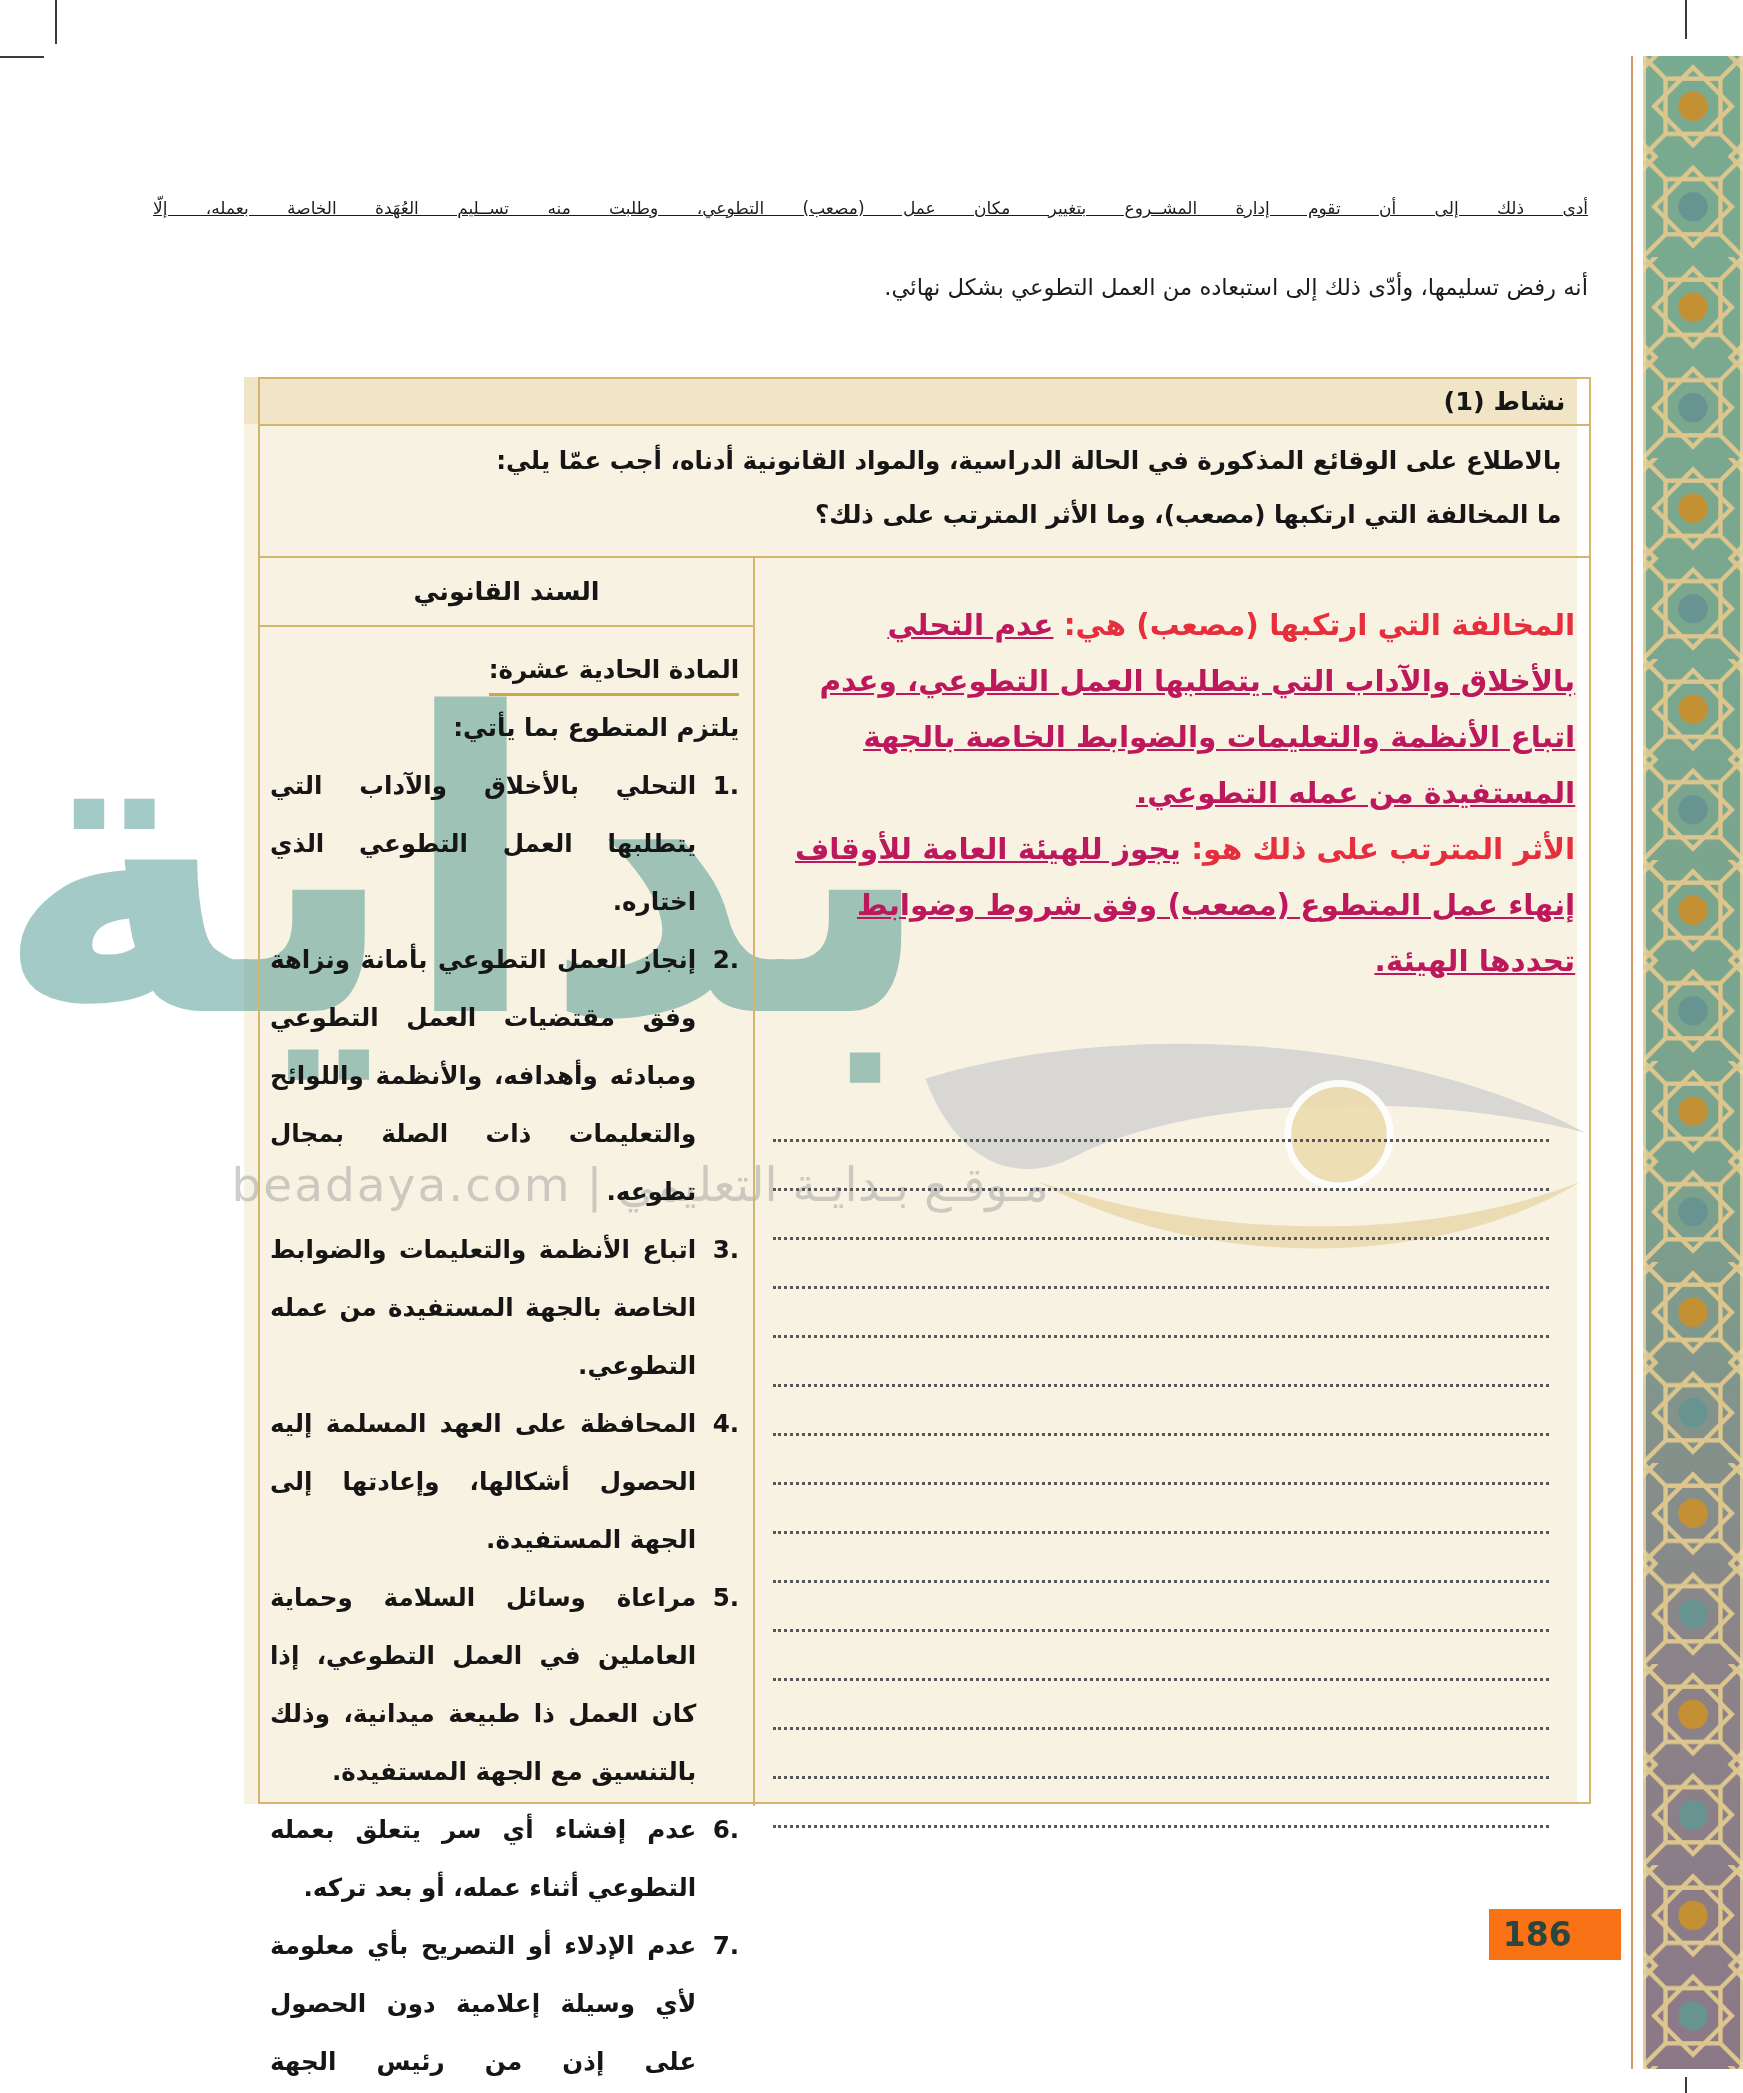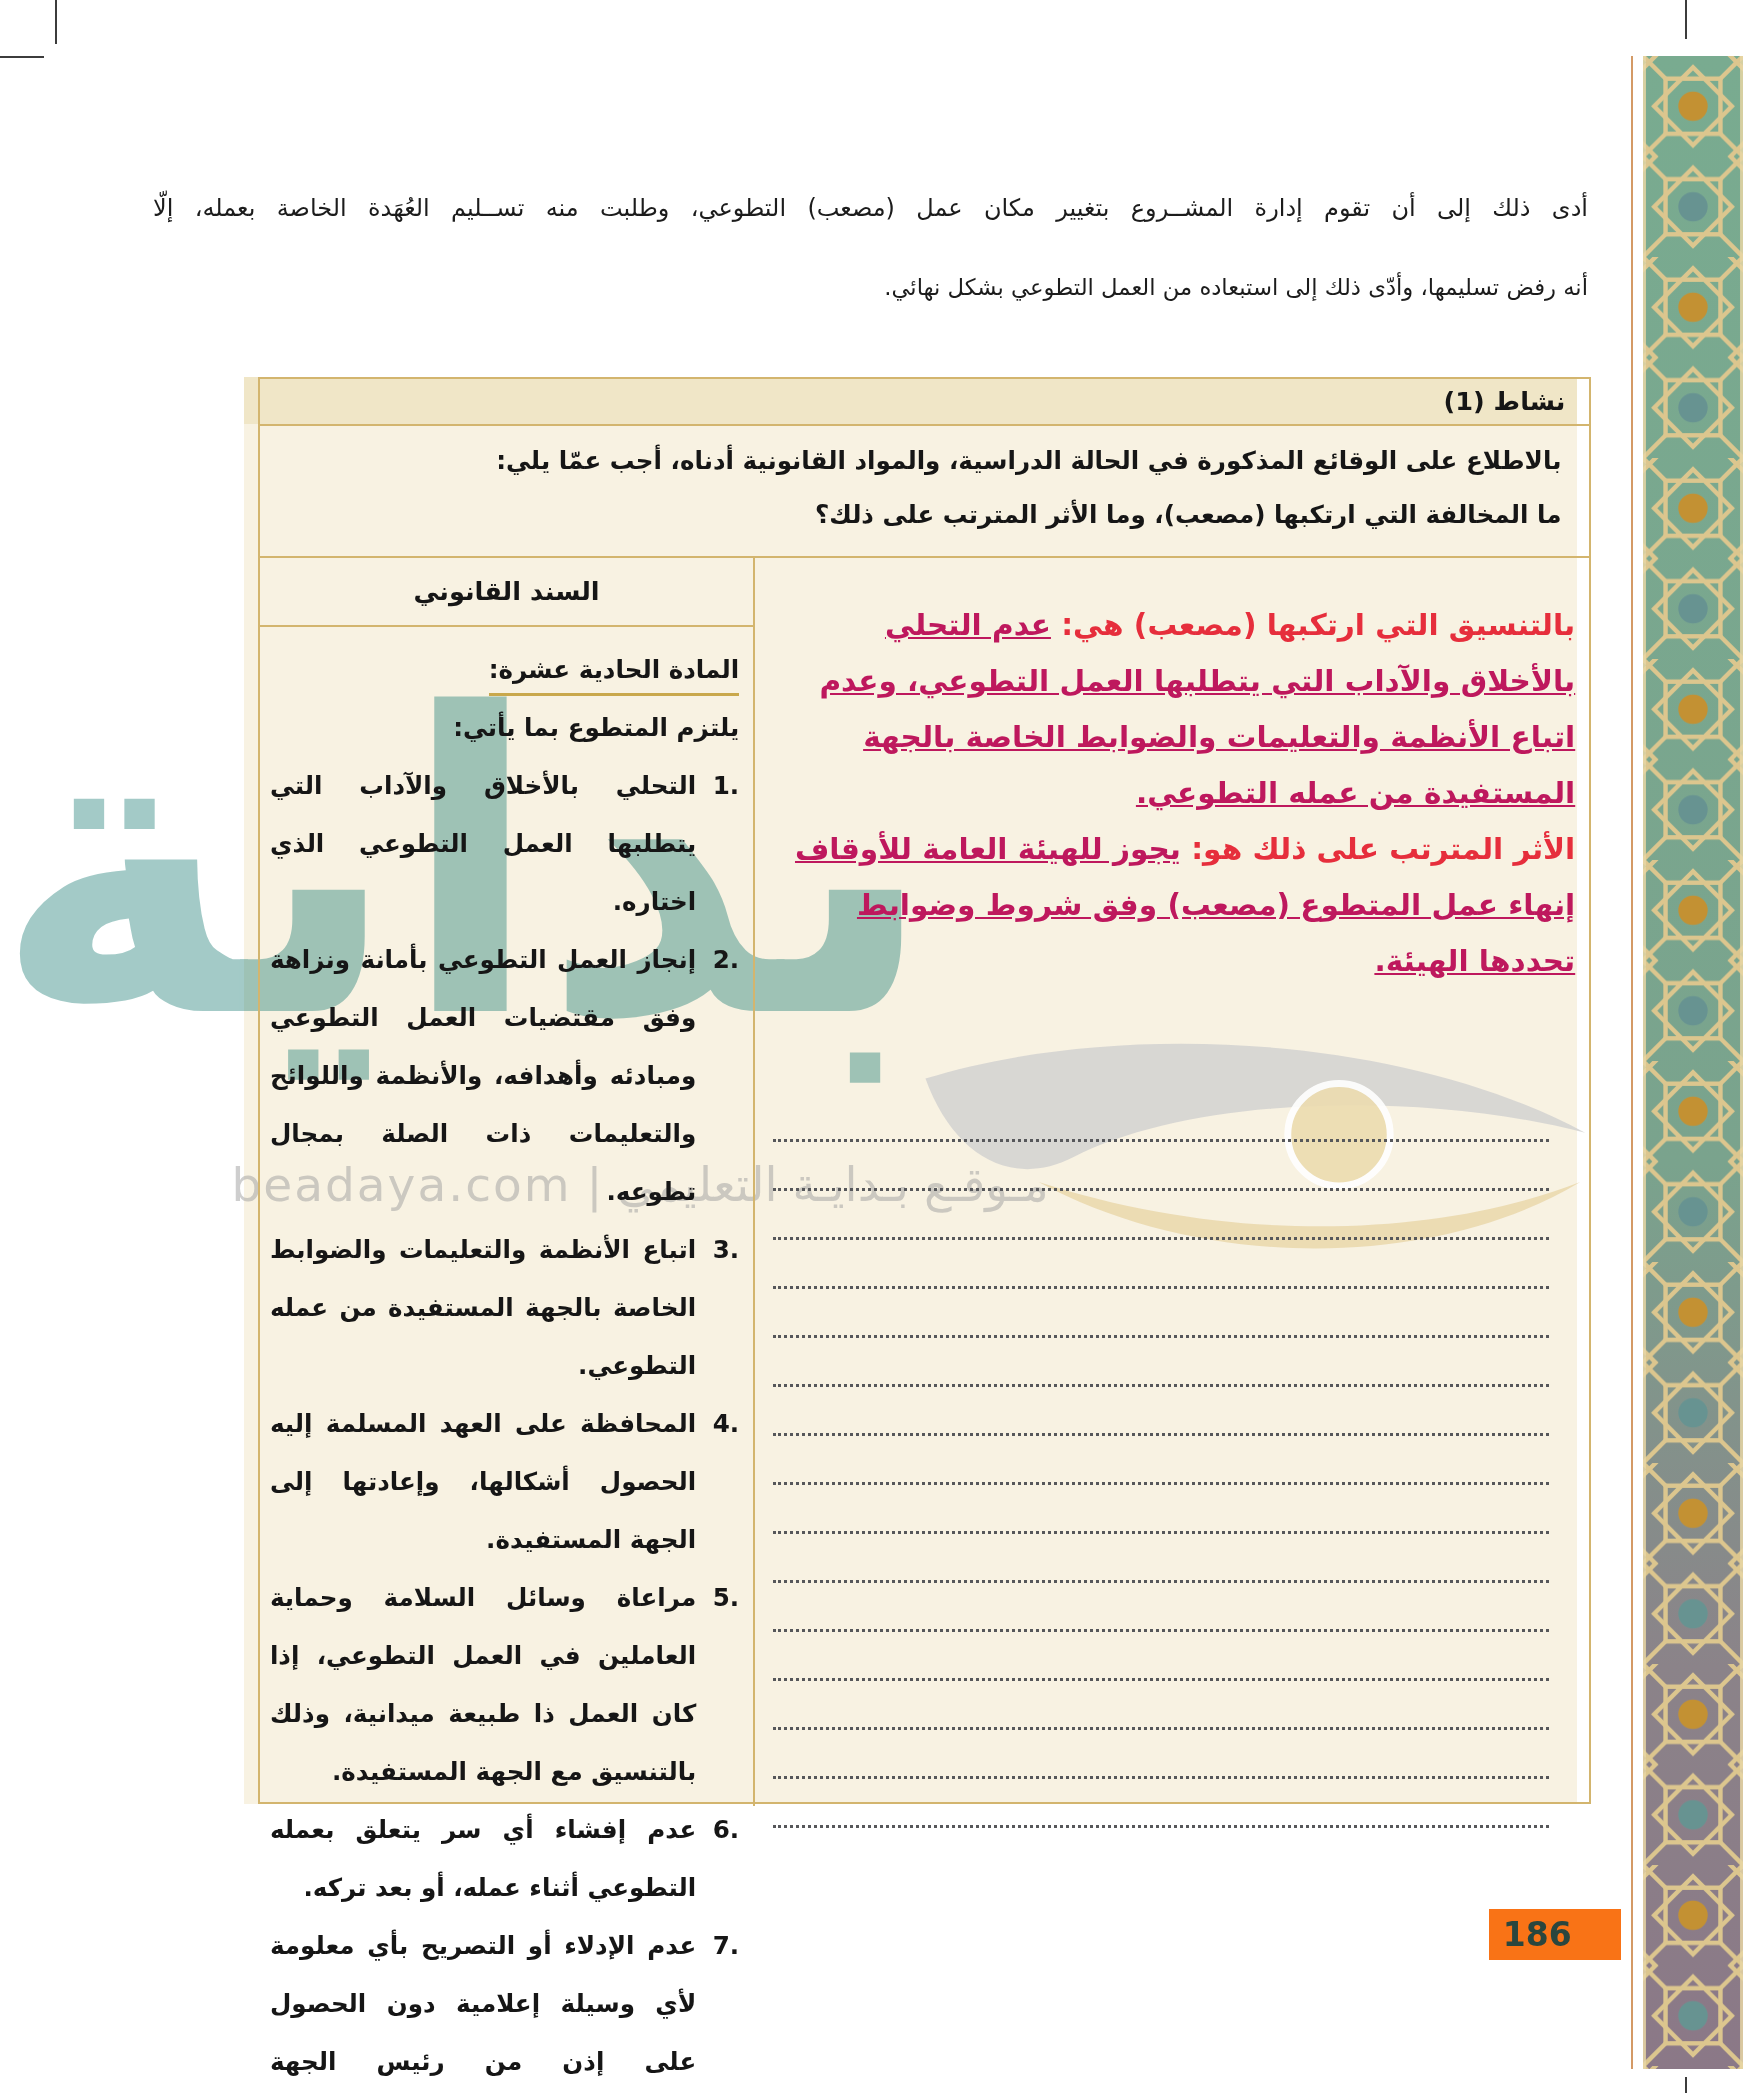--- a/index.html
+++ b/index.html
@@ -7,21 +7,21 @@
     width:1744px;height:2093px;position:relative;background:#ffffff;
     font-family:"DejaVu Sans", sans-serif;overflow:hidden;
   }
   
   .mark{position:absolute;background:#3c3c3c;}
   
   .side-line{position:absolute;left:1631px;top:56px;width:2px;height:2013px;background:#d49a66;}
   .side-border{position:absolute;left:1643px;top:56px;width:100px;height:2013px;}
   
   .intro{position:absolute;left:153px;top:169px;width:1435px;direction:rtl;color:#1c1c1c;}
-  .intro .l1{font-size:24px;line-height:79px;text-align:justify;text-align-last:justify;white-space:nowrap;}
+  .intro .l1{font-size:17px;line-height:79px;text-align:justify;text-align-last:justify;white-space:nowrap;text-decoration:underline;}
   .intro .l2{font-size:22.7px;line-height:79px;text-align:right;}
   
   .act-bg{position:absolute;left:244px;top:377px;width:1333px;height:1427px;background:#f8f2e2;z-index:1;box-sizing:border-box;}
   .act-bg .hdr-bg{height:47px;background:#f0e6c7;}
   .watermark{position:absolute;left:0;top:0;width:1744px;height:2093px;z-index:2;pointer-events:none;}
   .wm-big{position:absolute;left:148px;top:630px;width:788px;font-size:414px;line-height:1.15;
     font-weight:bold;color:#0f766e;opacity:.38;direction:rtl;text-align:left;}
   .wm-line{position:absolute;left:177px;top:1157px;width:926px;font-size:47px;color:#9f9f9f;opacity:.5;
     direction:rtl;text-align:center;letter-spacing:2px;}
   .wm-swoosh{position:absolute;left:891px;top:1034px;}
@@ -158,21 +158,21 @@
               <span class="txt">عدم إفشاء أي سر يتعلق بعمله التطوعي أثناء عمله، أو بعد تركه.</span>
             </div>
             <div class="li">
               <span class="num" dir="ltr">7.</span>
               <span class="txt">عدم الإدلاء أو التصريح بأي معلومة لأي وسيلة إعلامية دون الحصول على إذن من رئيس الجهة المستفيدة، وللجهة المستفيدة اتخاذ الإجراءات اللازمة لضمان التزام المتطوع بمقتضيات العمل التطوعي ومبادئه.</span>
             </div>
           </div>
       </div>
     </div>
     <div class="col-answer">
-      <p><span class="red">بالتنسيق التي ارتكبها (مصعب) هي: </span><span class="blue">عدم التحلي بالأخلاق والآداب التي يتطلبها العمل التطوعي، وعدم اتباع الأنظمة والتعليمات والضوابط الخاصة بالجهة المستفيدة من عمله التطوعي.</span></p>
+      <p><span class="red">المخالفة التي ارتكبها (مصعب) هي: </span><span class="blue">عدم التحلي بالأخلاق والآداب التي يتطلبها العمل التطوعي، وعدم اتباع الأنظمة والتعليمات والضوابط الخاصة بالجهة المستفيدة من عمله التطوعي.</span></p>
       <p><span class="red">الأثر المترتب على ذلك هو: </span><span class="blue">يجوز للهيئة العامة للأوقاف إنهاء عمل المتطوع (مصعب) وفق شروط وضوابط تحددها الهيئة.</span></p>
       <div class="dots">
           <div class="dotline"></div>
           <div class="dotline"></div>
           <div class="dotline"></div>
           <div class="dotline"></div>
           <div class="dotline"></div>
           <div class="dotline"></div>
           <div class="dotline"></div>
           <div class="dotline"></div>

